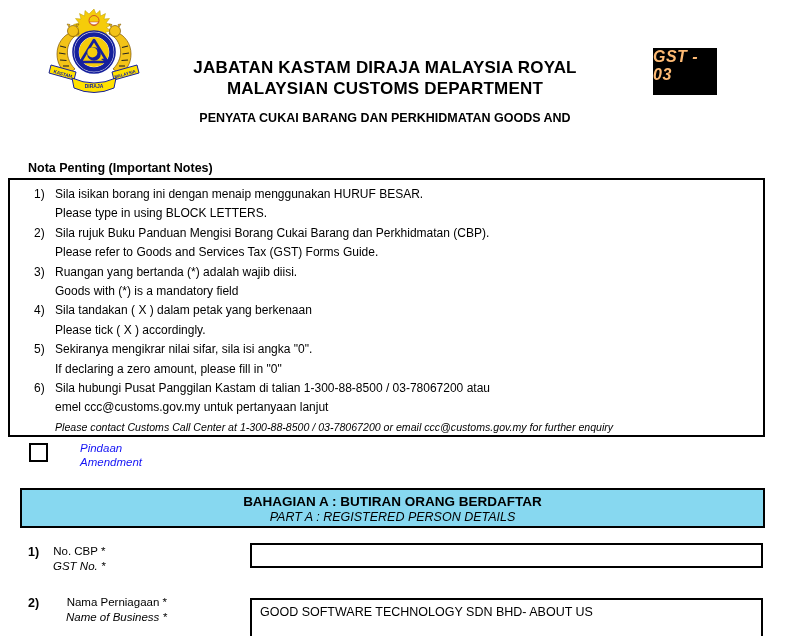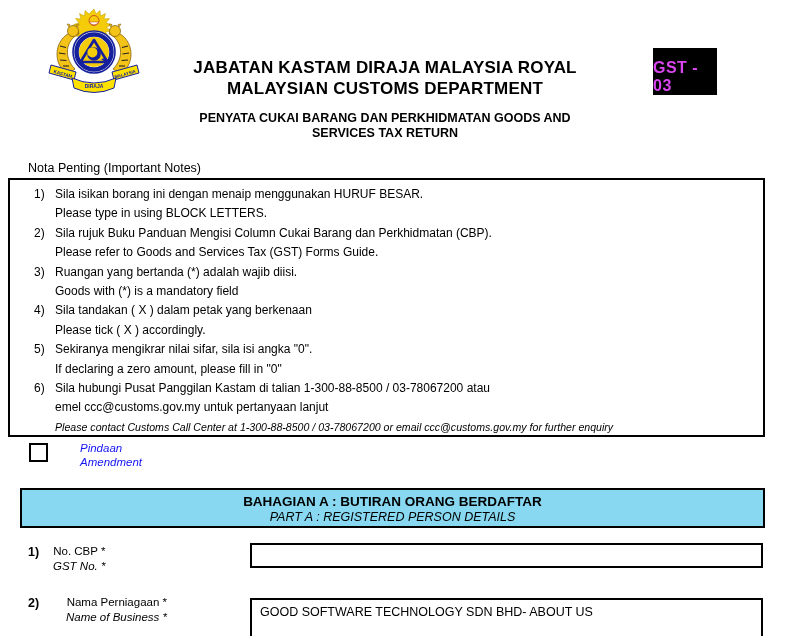--- a/index.html
+++ b/index.html
@@ -4,28 +4,28 @@
 <style>
   html,body{margin:0;padding:0;background:#fff;}
   body{width:786px;height:636px;overflow:hidden;position:relative;
        font-family:"Liberation Sans","DejaVu Sans",sans-serif;color:#000;}
   .abs{position:absolute;}
 
   
   .logo{left:42px;top:8px;width:104px;height:92px;}
   .title{left:145px;top:57px;width:480px;text-align:center;
          font-size:17px;font-weight:bold;line-height:21px;letter-spacing:.2px;}
-  .badge{left:653px;top:48px;width:64px;height:47px;background:#000;color:#d946ef;
-         display:flex;align-items:flex-end;justify-content:center;
-         font-weight:bold;font-size:16px;letter-spacing:.5px;}
+  .badge{left:653px;top:48px;width:64px;height:47px;background:#000;color:#fdba74;
+         display:flex;align-items:flex-start;justify-content:center;
+         font-weight:bold;font-size:16px;letter-spacing:.5px;font-style:italic;}
   .subtitle{left:145px;top:111px;width:480px;text-align:center;
             font-size:12.5px;font-weight:bold;line-height:15px;}
 
   
-  .notes-heading{left:28px;top:161px;font-size:12.5px;font-weight:normal;}
+  .notes-heading{left:28px;top:161px;font-size:12.5px;font-weight:bold;}
   .notes-box{left:8px;top:178px;width:757px;height:259px;border:2px solid #000;
              box-sizing:border-box;padding-top:5px;}
   .note-line{display:flex;font-size:12px;line-height:19.4px;}
   .note-num{flex:none;width:21px;margin-left:24px;}
   .note-text{flex:1;padding-right:6px;}
   .note-italic{font-style:italic;font-size:10.6px;}
 
   
   .checkbox{left:29px;top:443px;width:19px;height:19px;border:2px solid #000;
             box-sizing:border-box;background:#fff;}
@@ -110,37 +110,36 @@
   <div>JABATAN KASTAM DIRAJA MALAYSIA ROYAL</div>
   <div>MALAYSIAN CUSTOMS DEPARTMENT</div>
 </div>
 
 <div class="abs badge" style="background: rgb(0, 0, 0);">
   <span>GST - 03</span>
 </div>
 
 <div class="abs subtitle">
   <div>PENYATA CUKAI BARANG DAN PERKHIDMATAN GOODS AND</div>
-  <div>SERVICES TAX RETURN</div>
 </div>
 
 <div class="abs notes-heading">Nota Penting (Important Notes)</div>
 
 <div class="abs notes-box">
   <div class="note-line">
     <span class="note-num">1)</span>
     <span class="note-text">Sila isikan borang ini dengan menaip menggunakan HURUF BESAR.</span>
   </div>
   <div class="note-line">
     <span class="note-num"></span>
     <span class="note-text">Please type in using BLOCK LETTERS.</span>
   </div>
   <div class="note-line">
     <span class="note-num">2)</span>
-    <span class="note-text">Sila rujuk Buku Panduan Mengisi Column Cukai Barang dan Perkhidmatan (CBP).</span>
+    <span class="note-text">Sila rujuk Buku Panduan Mengisi Borang Cukai Barang dan Perkhidmatan (CBP).</span>
   </div>
   <div class="note-line">
     <span class="note-num"></span>
     <span class="note-text">Please refer to Goods and Services Tax (GST) Forms Guide.</span>
   </div>
   <div class="note-line">
     <span class="note-num">3)</span>
     <span class="note-text">Ruangan yang bertanda (*) adalah wajib diisi.</span>
   </div>
   <div class="note-line">

